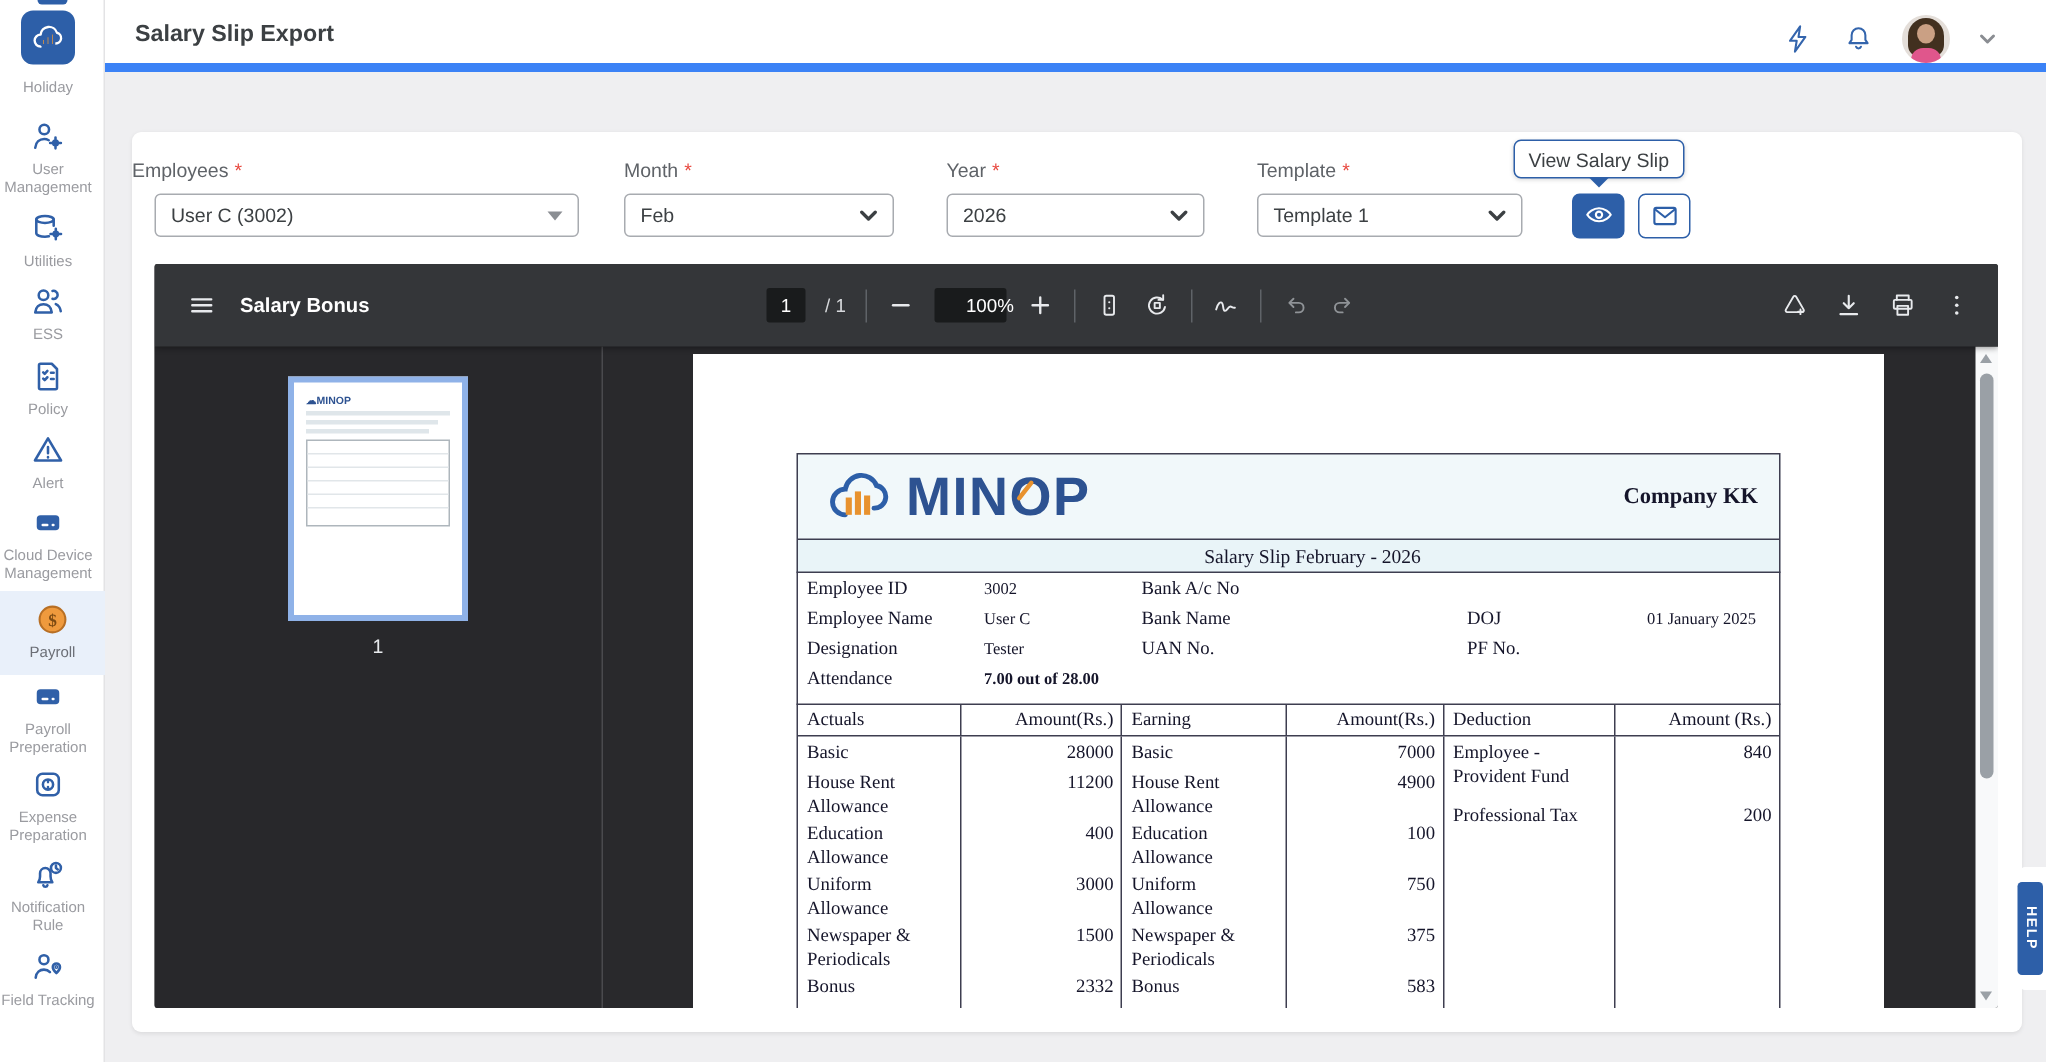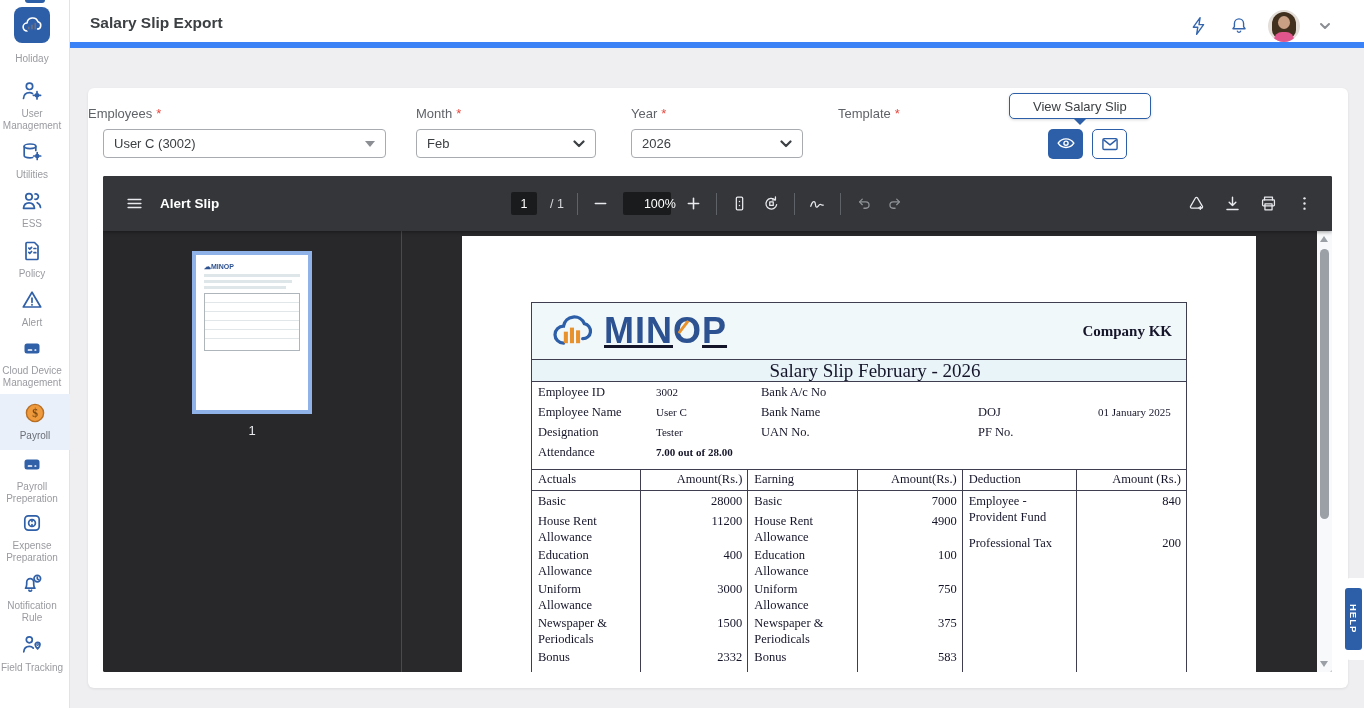--- a/index.html
+++ b/index.html
@@ -47,21 +47,21 @@
     border-top:6px solid #8b8e93; }
   .sel svg.nchev { width:12px; height:8px; stroke:#3c4043; stroke-width:2.2; fill:none; stroke-linecap:round; stroke-linejoin:round; }
   .btn { position:absolute; top:41px; width:35px; height:30px; border-radius:5px; display:flex;
     align-items:center; justify-content:center; cursor:pointer; }
   .btn svg { width:20px; height:20px; fill:none; stroke-width:1.7; stroke-linecap:round; stroke-linejoin:round; }
   .btn.solid { background:#2d5fa8; }
   .btn.solid svg { stroke:#fff; }
   .btn.outline { background:#fff; border:1px solid #2d5fa8; }
   .btn.outline svg { stroke:#2d5fa8; }
   .tooltip { position:absolute; left:921px; top:5px; height:26px; background:#fff; border:1px solid #2d5fa8;
-    border-radius:5px; padding:0 23px; display:flex; align-items:center; font-size:13px; color:#3c4043;
+    border-radius:5px; padding:0 9px; display:flex; align-items:center; font-size:13px; color:#3c4043;
     box-shadow:0 1px 3px rgba(0,0,0,.15); white-space:nowrap; z-index:6; }
   .tooltip .arrow { position:absolute; left:50%; bottom:-7px; margin-left:-7px; width:0; height:0;
     border-left:7px solid transparent; border-right:7px solid transparent; border-top:7px solid #2d5fa8; }
 
   
   .viewer { position:absolute; left:15px; top:88px; width:1229px; height:496px; background:#29292c;
     overflow:hidden; border-radius:2px; }
   .vtoolbar { position:absolute; left:0; top:0; width:100%; height:55px; background:#343639;
     box-shadow:0 1px 4px rgba(0,0,0,.4); z-index:3; display:flex; align-items:center; color:#e8eaed; }
   .vtoolbar svg { width:19px; height:19px; stroke:#e8eaed; fill:none; stroke-width:1.6; stroke-linecap:round; stroke-linejoin:round; }
@@ -96,29 +96,29 @@
   .vscroll .up { position:absolute; left:3px; top:5px; width:0; height:0; border-left:4.5px solid transparent;
     border-right:4.5px solid transparent; border-bottom:6px solid #9aa0a6; }
   .vscroll .down { position:absolute; left:3px; bottom:5px; width:0; height:0; border-left:4.5px solid transparent;
     border-right:4.5px solid transparent; border-top:6px solid #9aa0a6; }
   .vscroll .thumbbar { position:absolute; left:3px; top:18px; width:9px; height:270px; background:#9aa0a6; border-radius:5px; }
 
   
   .slip { position:absolute; left:69px; top:66px; width:656px; font-family:"Liberation Serif", serif; color:#15152a; }
   .slip, .slip * { border-color:#3e3e50; }
   .slip-head { height:58px; border:1px solid #3e3e50; background:#f1f8fa; display:flex; align-items:center; padding:0 14px 0 18px; }
-  .mnp { display:flex; align-items:center; gap:6px; flex:1;text-decoration:underline; }
+  .mnp { display:flex; align-items:center; gap:6px; flex:1; }
   .mnp svg { width:48px; height:38px; }
   .mnp-text { font-family:"Liberation Sans", sans-serif; font-weight:bold; font-size:36px; color:#2d5291; letter-spacing:1px; }
   .mnp-text .oo { position:relative; display:inline-block; }
   .mnp-text .oo::after { content:""; position:absolute; left:9px; top:9px; width:3px; height:16px;
     background:#e8922e; transform:rotate(38deg); border-radius:2px; }
   .companykk { font-size:15px; font-weight:bold; }
   .slip-title { height:22px; border:1px solid #3e3e50; border-top:none; background:#e9f4f8; text-align:center;
-    font-size:19px; line-height:21px;padding-left:32px; }
+    font-size:13px; line-height:21px;padding-left:32px; }
   .slip-info { border:1px solid #3e3e50; border-top:none; padding:3px 0 4px; }
   .irow { display:grid; grid-template-columns:118px 105px 217px 120px 1fr; padding-left:6px; min-height:20px;
     align-items:baseline; font-size:12.5px; }
   .irow .iv { font-size:11px; }
   .slip-table { border:1px solid #3e3e50; border-top:none; }
   .throw { display:flex; border-bottom:1px solid #3e3e50; font-weight:normal; font-size:12.5px; }
   .throw > div { padding:2px 5px 3px 6px; border-right:1px solid #3e3e50; }
   .throw > div:last-child { border-right:none; }
   .throw .amt { text-align:right; }
   .tbody { display:flex; min-height:220px; }
@@ -325,20 +325,26 @@
     <svg class="nchev" viewBox="0 0 12 8">
         <polyline points="1.5,1.5 6,6 10.5,1.5"></polyline>
       </svg>
   </div>
   <div class="sel" style="left:543px; width:172px">
     <span class="grow">2026</span>
     <svg class="nchev" viewBox="0 0 12 8">
         <polyline points="1.5,1.5 6,6 10.5,1.5"></polyline>
       </svg>
   </div>
+  <div class="sel" style="left:750px; width:177px">
+    <span class="grow">Template 1</span>
+    <svg class="nchev" viewBox="0 0 12 8">
+        <polyline points="1.5,1.5 6,6 10.5,1.5"></polyline>
+      </svg>
+  </div>
 
   <div class="btn solid" style="left:960px">
     <svg viewBox="0 0 24 24">
         <path d="M12 5.8c-4.8 0-8.3 3.5-9.4 5.2 1.1 1.7 4.6 5.2 9.4 5.2s8.3-3.5 9.4-5.2C20.3 9.3 16.8 5.8 12 5.8z"></path>
         <circle cx="12" cy="11" r="2.5"></circle>
       </svg>
   </div>
   <div class="btn outline" style="left:1004px">
     <svg viewBox="0 0 24 24">
         <rect x="3.5" y="5.5" width="17" height="13" rx="1.5"></rect>
@@ -353,21 +359,21 @@
 
   <div class="viewer">
 
     <div class="vtoolbar">
       <div class="vt-left">
         <span class="icbtn">
           <svg viewBox="0 0 24 24">
               <path d="M4 7h16M4 12h16M4 17h16" stroke-width="2"></path>
             </svg>
         </span>
-        <span class="vt-title">Alert Slip</span>
+        <span class="vt-title">Salary Bonus</span>
       </div>
 
       <div class="vt-center">
         <span class="dark-box pgbox">1</span>
         <span class="vt-txt">/ 1</span>
         <span class="vt-sep"></span>
         <span class="icbtn">
           <svg viewBox="0 0 24 24">
               <path d="M5.5 12h13" stroke-width="2"></path>
             </svg>

